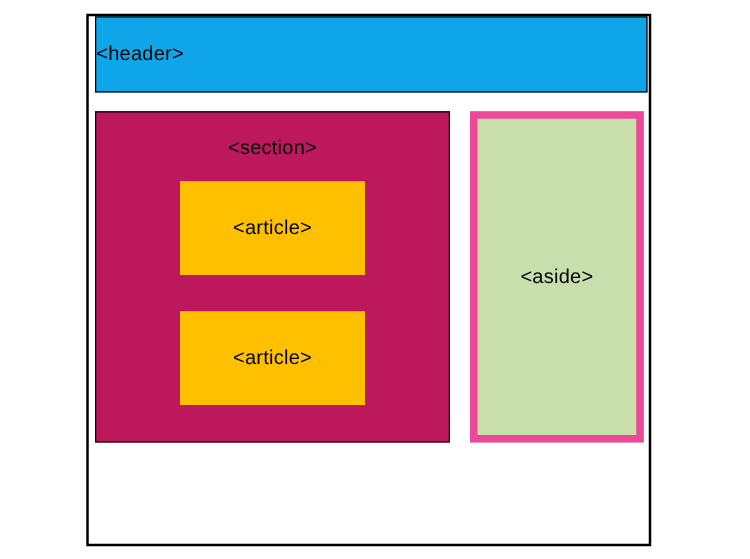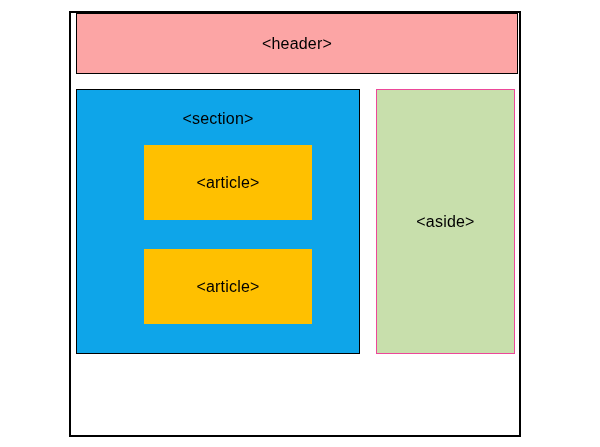--- a/index.html
+++ b/index.html
@@ -47,79 +47,79 @@
     user-select: none;
   }
 
   
   .header-box {
     position: absolute;
     left: 5px;
     top: 0px;
     width: 442px;
     height: 61px;
-    background: #fca5a5;
+    background: #0ea5e9;
     border: 1px solid #000000;
     box-sizing: border-box;
     display: flex;
     align-items: center;
-    justify-content: center;
+    justify-content: flex-start;
   }
 
   
   .middle-row {
     position: absolute;
     left: 0px;
     top: 76px;
     width: 448px;
     height: 265px;
   }
 
   .section-box {
     position: absolute;
     left: 5px;
     top: 0px;
     width: 284px;
     height: 265px;
-    background: #0ea5e9;
+    background: #be185d;
     border: 1px solid #000000;
     box-sizing: border-box;
     padding-left: 48px;
   }
 
   .section-label {
     position: absolute;
     top: 21px;
     left: 0;
     width: 100%;
     text-align: center;
   }
 
   .article-box {
     position: absolute;
     left: 67px;
-    width: 168px;
+    width: 148px;
     height: 75px;
     background: #ffc000;
     display: flex;
     align-items: center;
     justify-content: center;
   }
 
   .article-one { top: 55px; }
   .article-two { top: 159px; }
 
   .aside-box {
     position: absolute;
     left: 305px;
     top: 0px;
     width: 139px;
     height: 265px;
     background: #c8dfac;
-    border: 1px solid #ec4899;
+    border: 6px solid #ec4899;
     box-sizing: border-box;
     display: flex;
     align-items: center;
     justify-content: center;
     text-align: center;
   }
 
   
   .footer-box {
     position: absolute;

